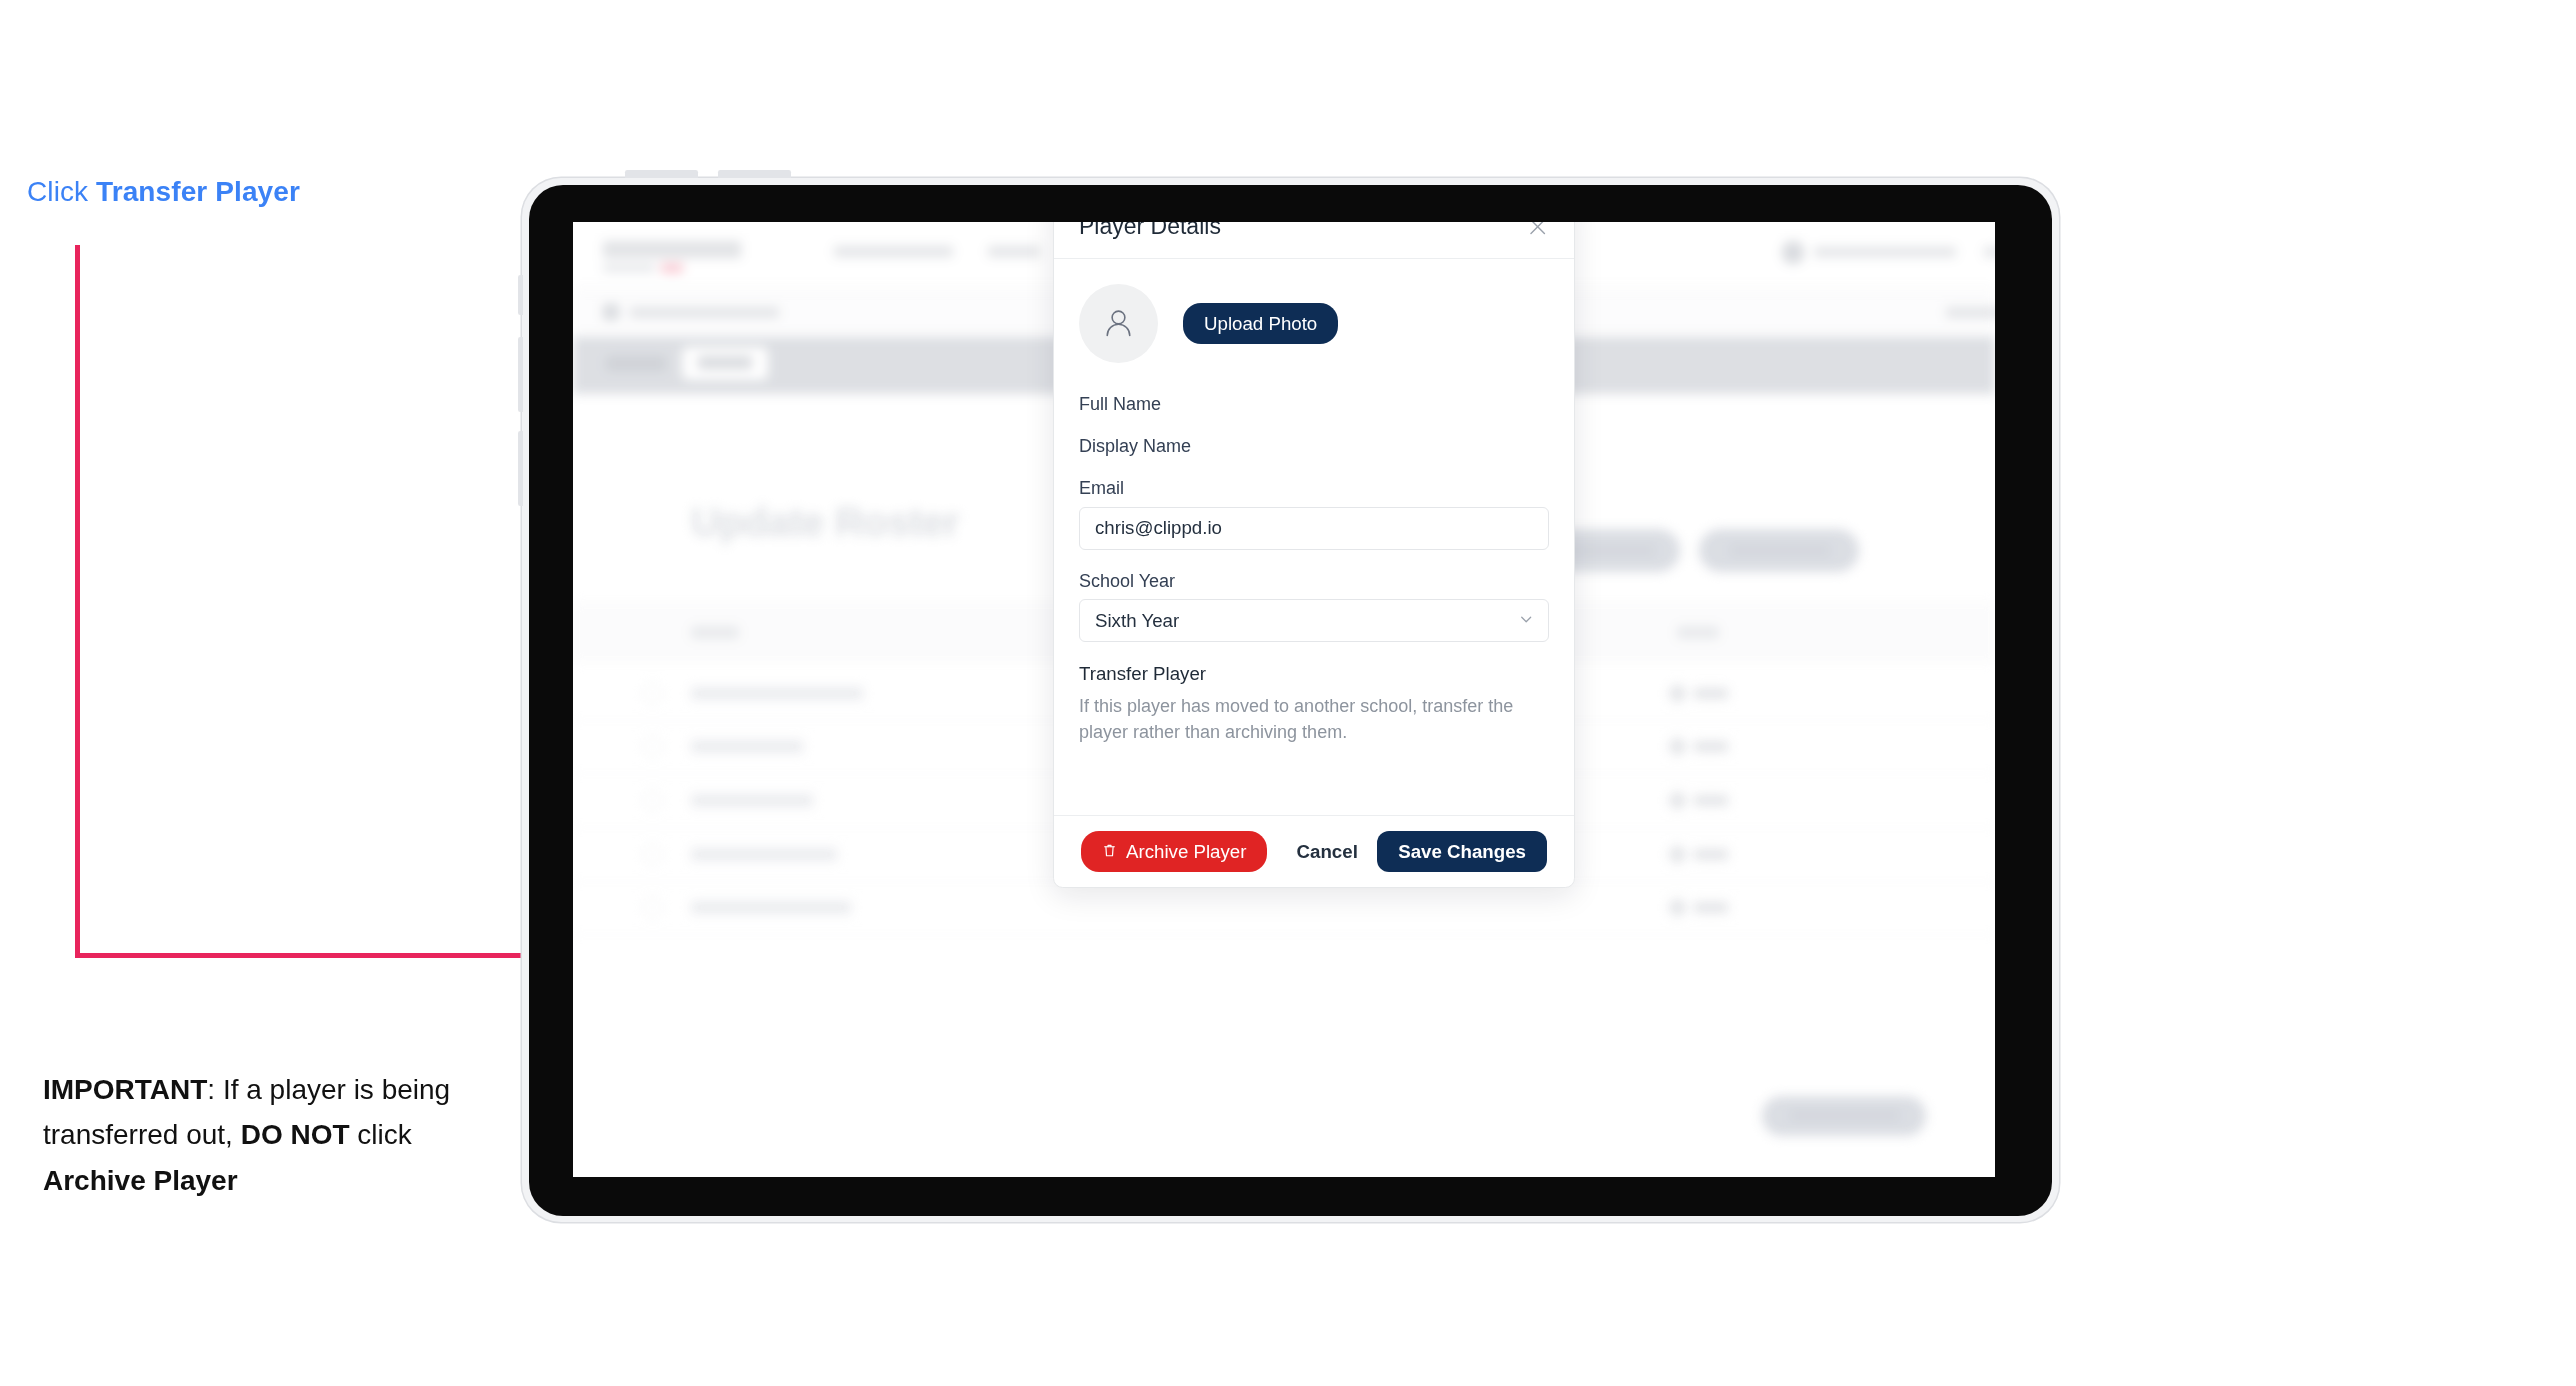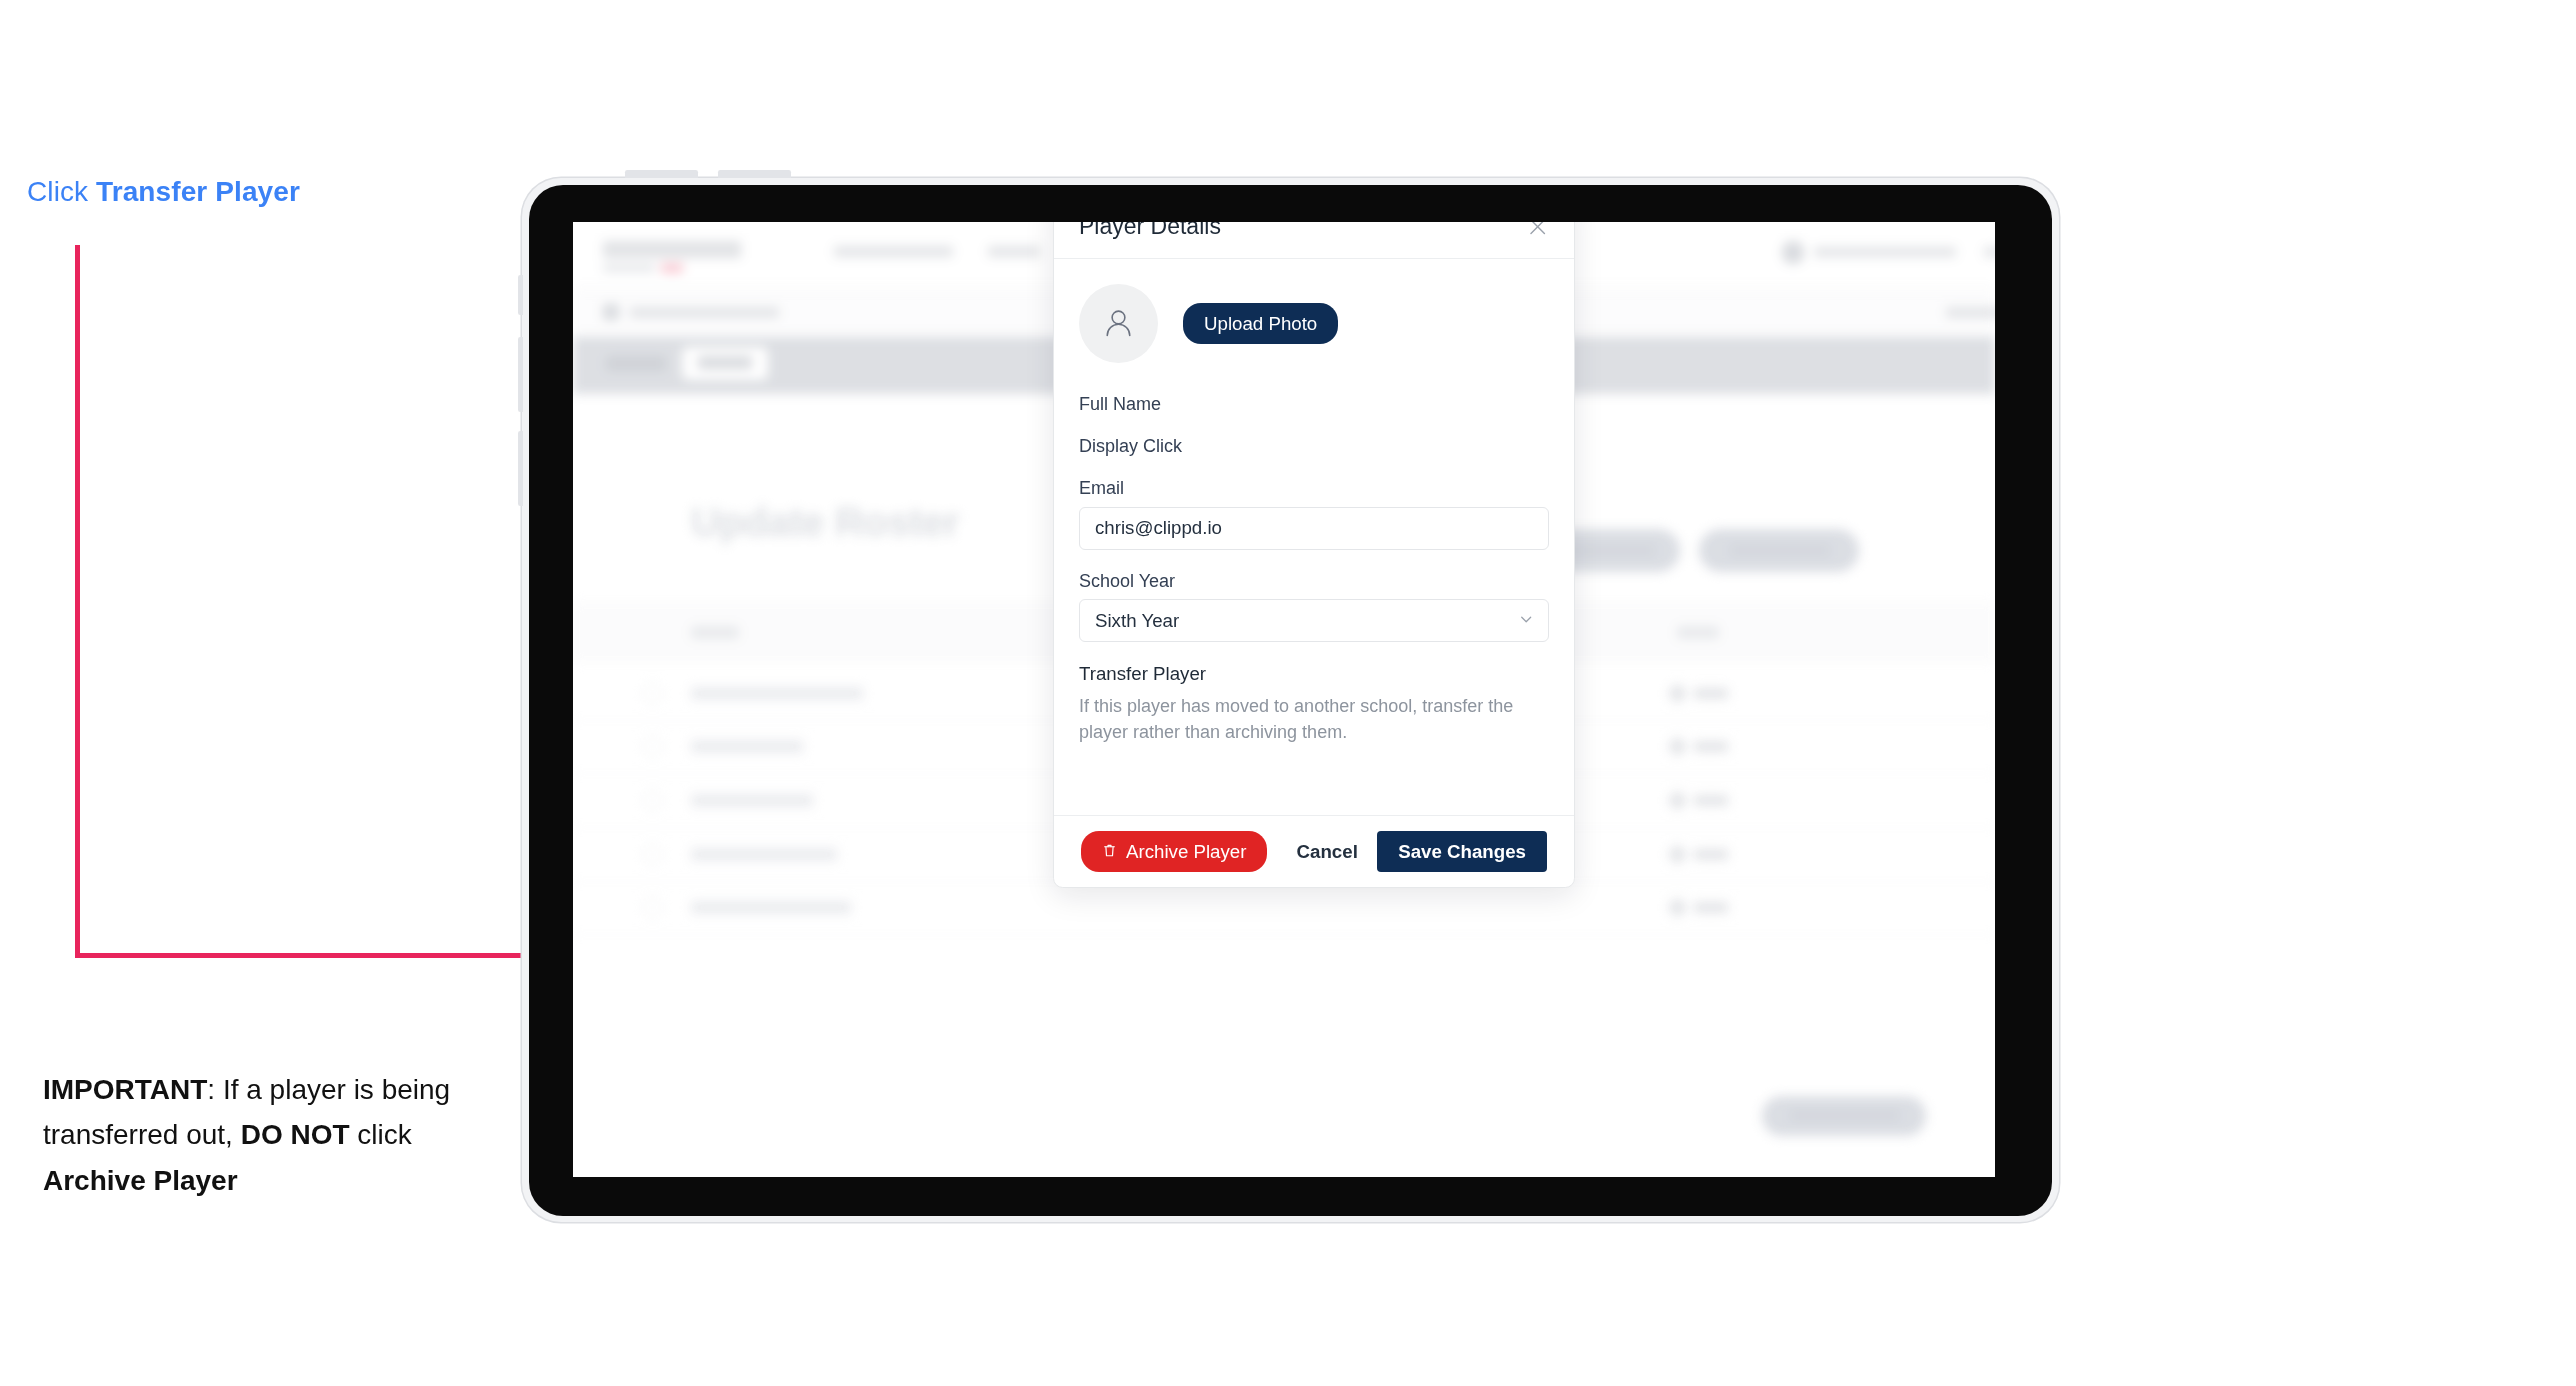--- a/index.html
+++ b/index.html
@@ -232,21 +232,21 @@
     font-family:"Liberation Sans", sans-serif;
   }
   .foot-right { display:flex; align-items:center; gap:19.4px;justify-content:space-between; }
   .cancel-btn {
     background:transparent; border:none; cursor:pointer;
     color:#24303f; font-size:18.7px; font-weight:700;
     font-family:"Liberation Sans", sans-serif;
   }
   .save-btn {
     background:#0e2d55; color:#fff; border:none; cursor:pointer;
-    border-radius:4px; font-size:18.7px; font-weight:700; padding:9.7px 21px;
+    border-radius:12px; font-size:18.7px; font-weight:700; padding:9.7px 21px;
     font-family:"Liberation Sans", sans-serif;
   }
 </style>
 </head>
 <body>
 
 <div class="stage">
 
   <div class="anno-top"><span>Click </span><b>Transfer Player</b></div>
 
@@ -368,21 +368,21 @@
             </svg>
           </div>
           <button class="upload-btn">Upload Photo</button>
         </div>
 
         <div class="field">
           <div class="field-label">Full Name</div>
         </div>
 
         <div class="field">
-          <div class="field-label">Display Click</div>
+          <div class="field-label">Display Name</div>
         </div>
 
         <div class="field">
           <div class="field-label">Email</div>
           <input class="field-input" type="text" value="chris@clippd.io" style="">
         </div>
 
         <div class="field">
           <div class="field-label">School Year</div>
           <div class="select-wrap">

